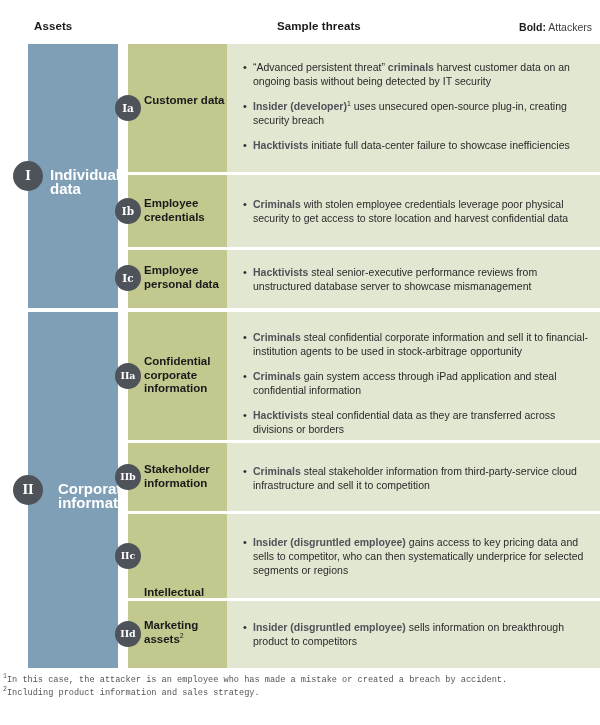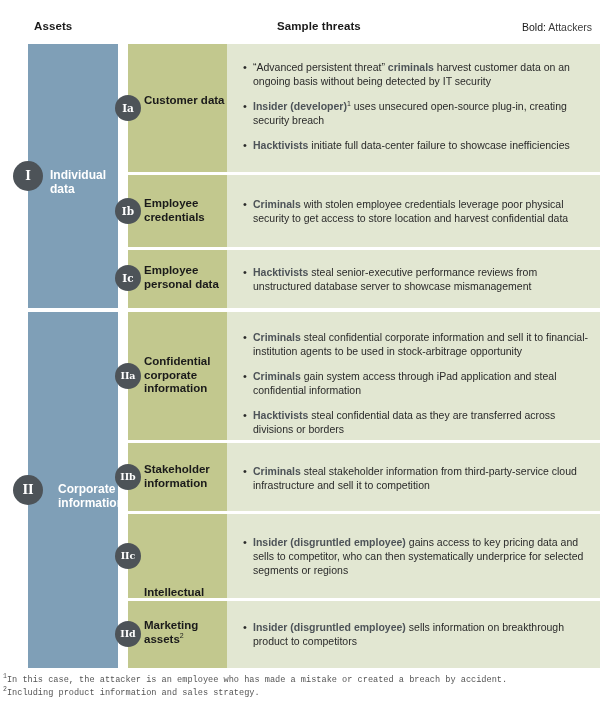--- a/index.html
+++ b/index.html
@@ -38,21 +38,21 @@
     color: #1a1a1a;
     letter-spacing: 0.1px;
   }
   .hdr-legend {
     position: absolute;
     right: 8px; top: 21px;
     font-size: 10.5px;
     color: #3c3c3c;
     white-space: nowrap;
   }
-  .hdr-legend b { font-weight: normal; color: #1a1a1a; }
+  .hdr-legend b { font-weight: bold; color: #1a1a1a; }
 
   
   .blue-block {
     position: absolute;
     left: 28px;
     width: 90px;
     background: #7f9fb7;
   }
   .olive-block {
     position: absolute;
@@ -92,21 +92,21 @@
     left: 115px;
   }
   .badge-sm.wide { font-size: 9.5px; }
 
   
   .blue-label {
     position: absolute;
     left: 50px;
     width: 70px;
     color: #ffffff;
-    font-size: 12px;
+    font-size: 15px;
     font-weight: bold;
     line-height: 14px;
   }
   .olive-label {
     position: absolute;
     left: 144px;
     width: 82px;
     color: #1a1a1a;
     font-size: 11.5px;
     font-weight: bold;

